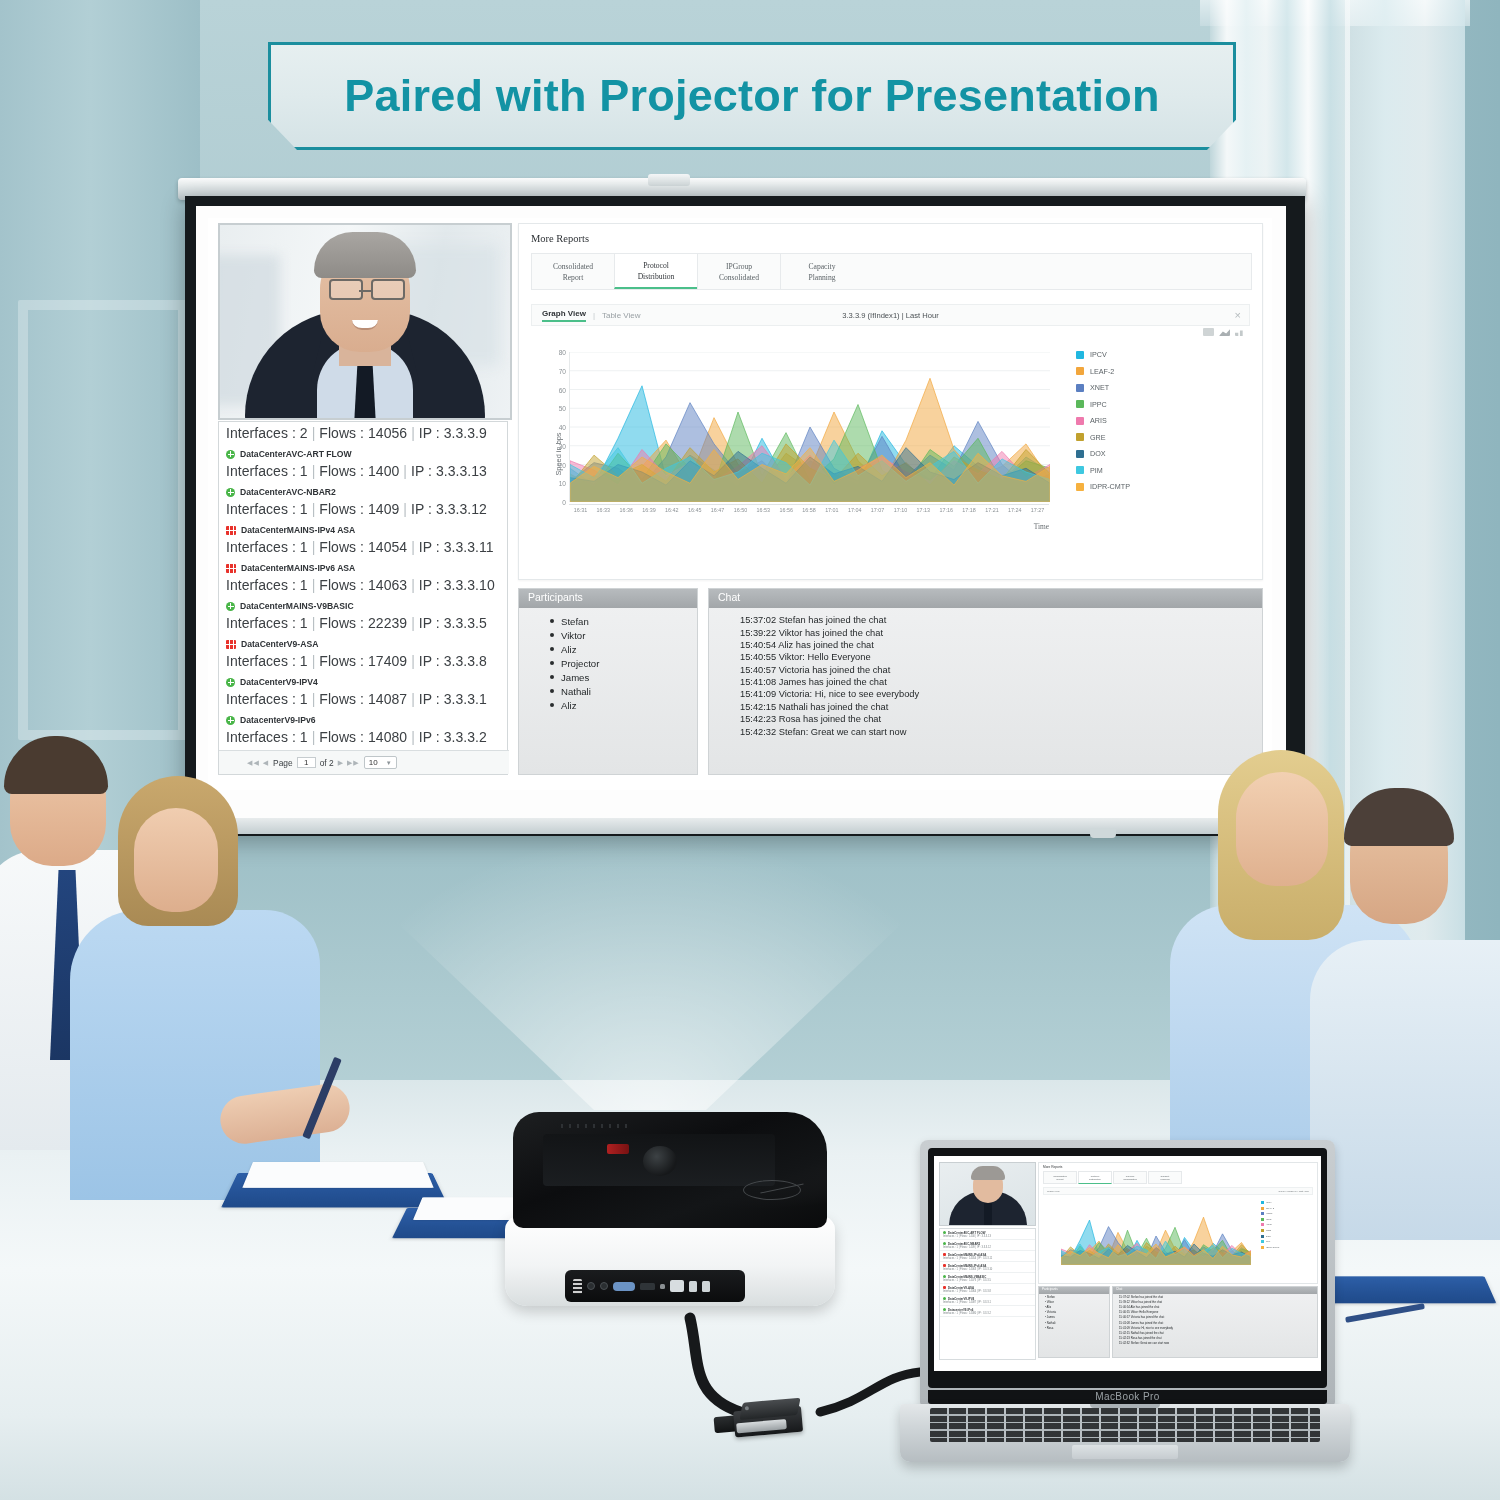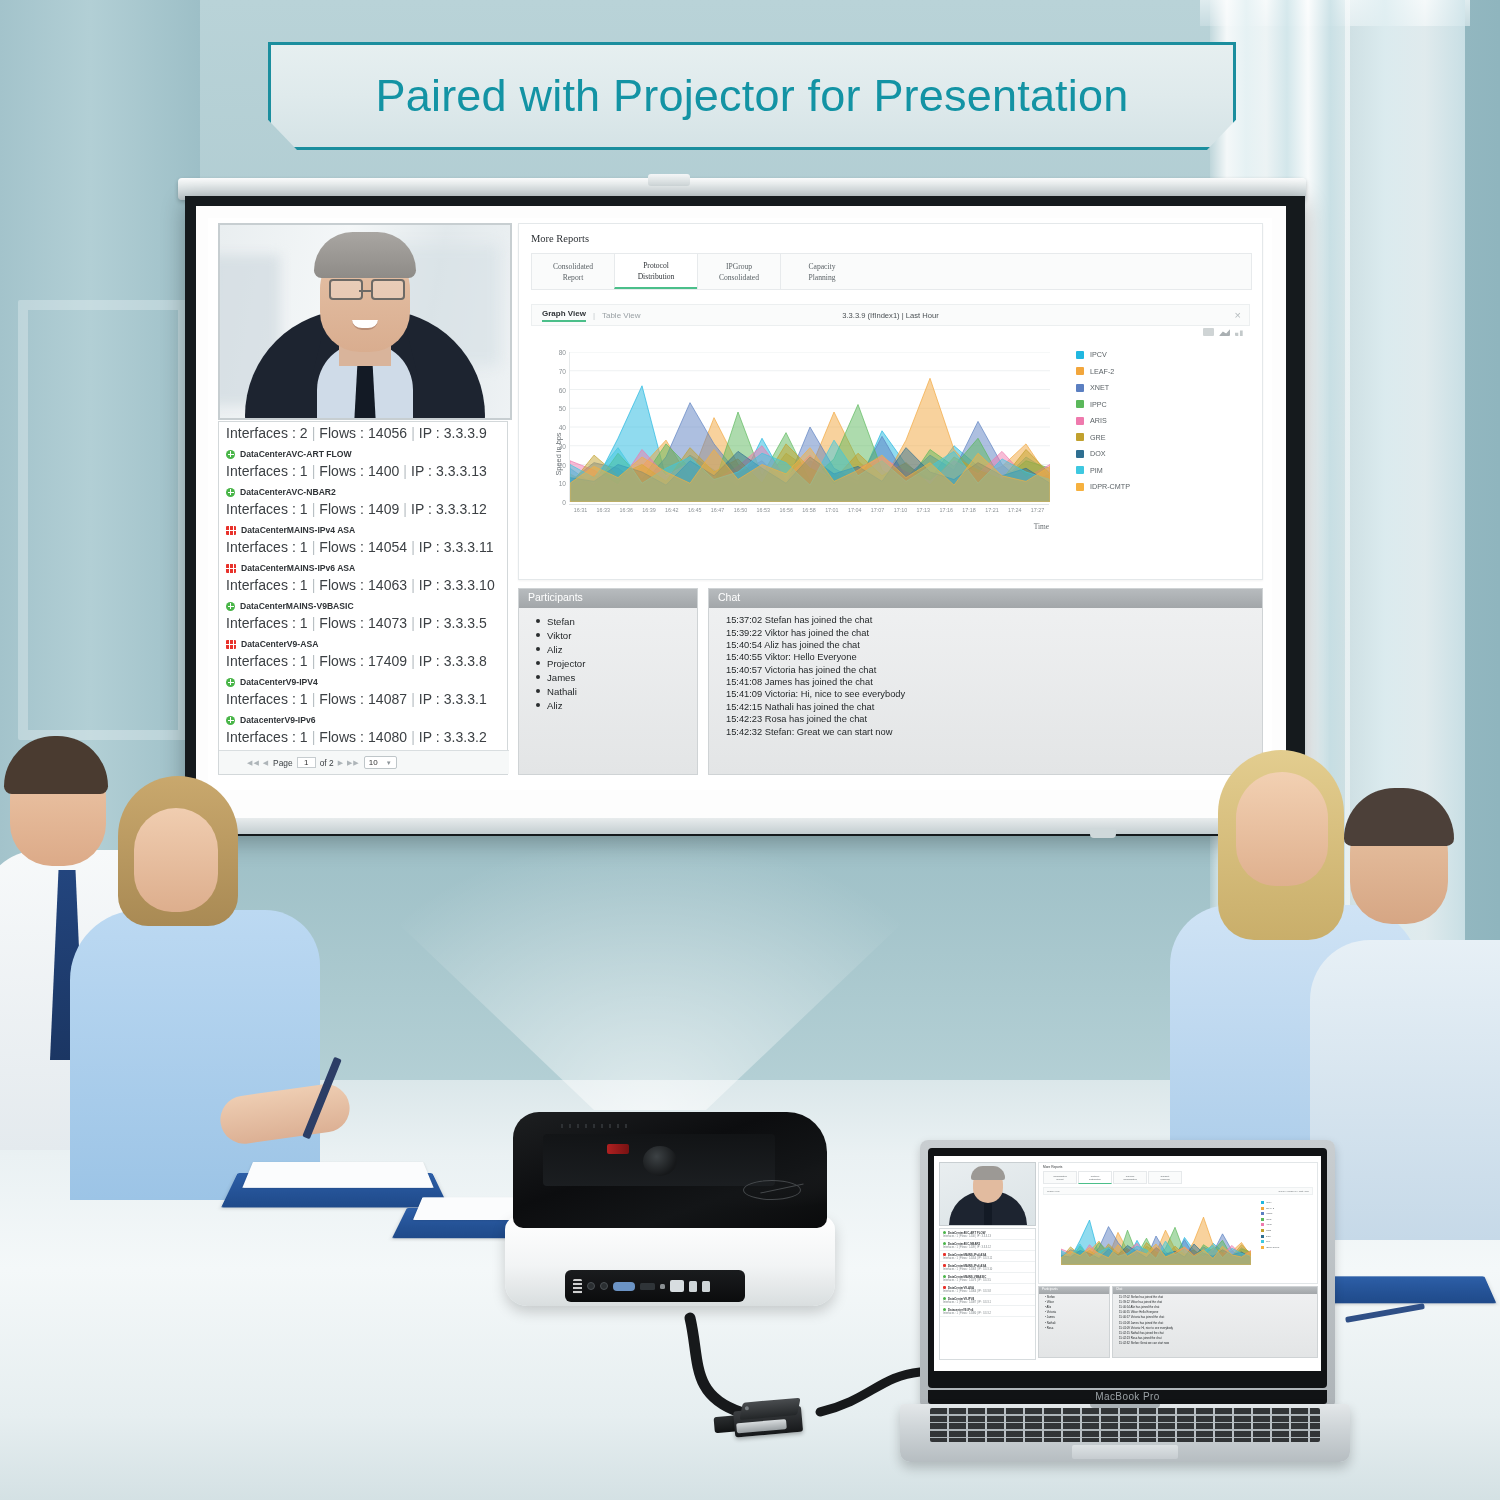--- a/index.html
+++ b/index.html
@@ -37,21 +37,21 @@
   .beam{position:absolute;left:300px;bottom:390px;width:700px;height:280px;
     background:radial-gradient(ellipse at 50% 100%,rgba(255,255,255,.75),rgba(255,255,255,0) 70%);
     clip-path:polygon(42% 100%,58% 100%,100% 0%,0% 0%);opacity:.75;}
 
   
   .banner{position:absolute;left:268px;top:42px;width:962px;height:102px;
     background:linear-gradient(180deg,#e6eff0 0%,#dfeaec 50%,#d5e3e6 100%);
     border:3px solid #1b8e9e;
     clip-path:polygon(0 0, 100% 0, 100% 72%, 97% 100%, 3% 100%, 0 72%);
     display:flex;align-items:center;justify-content:center;}
-  .banner-text{font-size:45px;font-weight:normal;color:#1393a4;letter-spacing:.2px;
+  .banner-text{font-size:45px;font-weight:bold;color:#1393a4;letter-spacing:.2px;
     font-family:"Liberation Sans",sans-serif;white-space:nowrap;}
 
   
   .screen-roller{position:absolute;left:178px;top:178px;width:1128px;height:22px;
     background:linear-gradient(180deg,#fbfcfc,#d4dcde 60%,#b9c4c7);border-radius:4px;
     box-shadow:0 2px 4px rgba(0,0,0,.22);}
   .screen-knob{position:absolute;left:648px;top:174px;width:42px;height:12px;
     background:linear-gradient(180deg,#f4f6f7,#cfd7d9);border-radius:3px;}
   .screen-frame{position:absolute;left:185px;top:196px;width:1112px;height:632px;
     background:#151a1d;padding:4px;box-shadow:0 6px 22px rgba(0,0,0,.28);}
@@ -154,21 +154,21 @@
   .lg-sw{width:8px;height:8px;border-radius:1px;flex:0 0 auto;}
   .lg-tx{font-size:7.2px;color:#5c6367;white-space:nowrap;}
 
   
   .panel{position:absolute;bottom:0;background:linear-gradient(180deg,#f0f1f2,#e3e5e6);
     border:1px solid #cfd3d5;box-sizing:border-box;}
   .panel-participants{left:0;top:365px;width:180px;height:187px;}
   .panel-chat{left:190px;top:365px;width:555px;height:187px;}
   .panel-hd{height:19px;background:linear-gradient(180deg,#b7bbbe,#a2a6a9);
     color:#fff;font-size:10.5px;padding:2px 0 0 9px;box-sizing:border-box;}
-  .panel-bd{padding:6px 0 0 1px;}
+  .panel-bd{padding:6px 0 0 15px;}
   .pt-item{display:flex;align-items:center;gap:7px;padding:1.5px 0 1.5px 16px;}
   .pt-dot{width:4px;height:4px;border-radius:50%;background:#2a2d2f;flex:0 0 auto;}
   .pt-nm{font-size:9.6px;color:#1f2325;}
   .ch-line{font-size:9.3px;color:#1f2325;padding:1.2px 0 1.2px 16px;white-space:nowrap;}
 
   
   .proj{position:absolute;left:505px;top:1112px;width:330px;height:200px;}
   .proj-top{position:absolute;left:8px;top:0;width:314px;height:116px;
     background:linear-gradient(160deg,#1d1f21 0%,#0c0d0f 42%,#131517 70%,#05060700 100%),
                radial-gradient(ellipse at 78% 25%,rgba(255,255,255,.2),rgba(0,0,0,0) 55%),#0a0b0c;
@@ -361,21 +361,21 @@
                 <span class="ic-red"></span>
                 <span class="li-name">DataCenterMAINS-IPv6 ASA</span>
               </div>
               <div class="li-meta"><span>Interfaces : 1</span><span class="sep">|</span><span>Flows : 14063</span><span class="sep">|</span><span>IP : 3.3.3.10</span></div>
             </div>
             <div>
               <div class="li-row">
                 <span class="ic-green"></span>
                 <span class="li-name">DataCenterMAINS-V9BASIC</span>
               </div>
-              <div class="li-meta"><span>Interfaces : 1</span><span class="sep">|</span><span>Flows : 14073</span><span class="sep">|</span><span>IP : 3.3.3.5</span></div>
+              <div class="li-meta"><span>Interfaces : 1</span><span class="sep">|</span><span>Flows : 22239</span><span class="sep">|</span><span>IP : 3.3.3.5</span></div>
             </div>
             <div>
               <div class="li-row">
                 <span class="ic-red"></span>
                 <span class="li-name">DataCenterV9-ASA</span>
               </div>
               <div class="li-meta"><span>Interfaces : 1</span><span class="sep">|</span><span>Flows : 17409</span><span class="sep">|</span><span>IP : 3.3.3.8</span></div>
             </div>
             <div>
               <div class="li-row">

